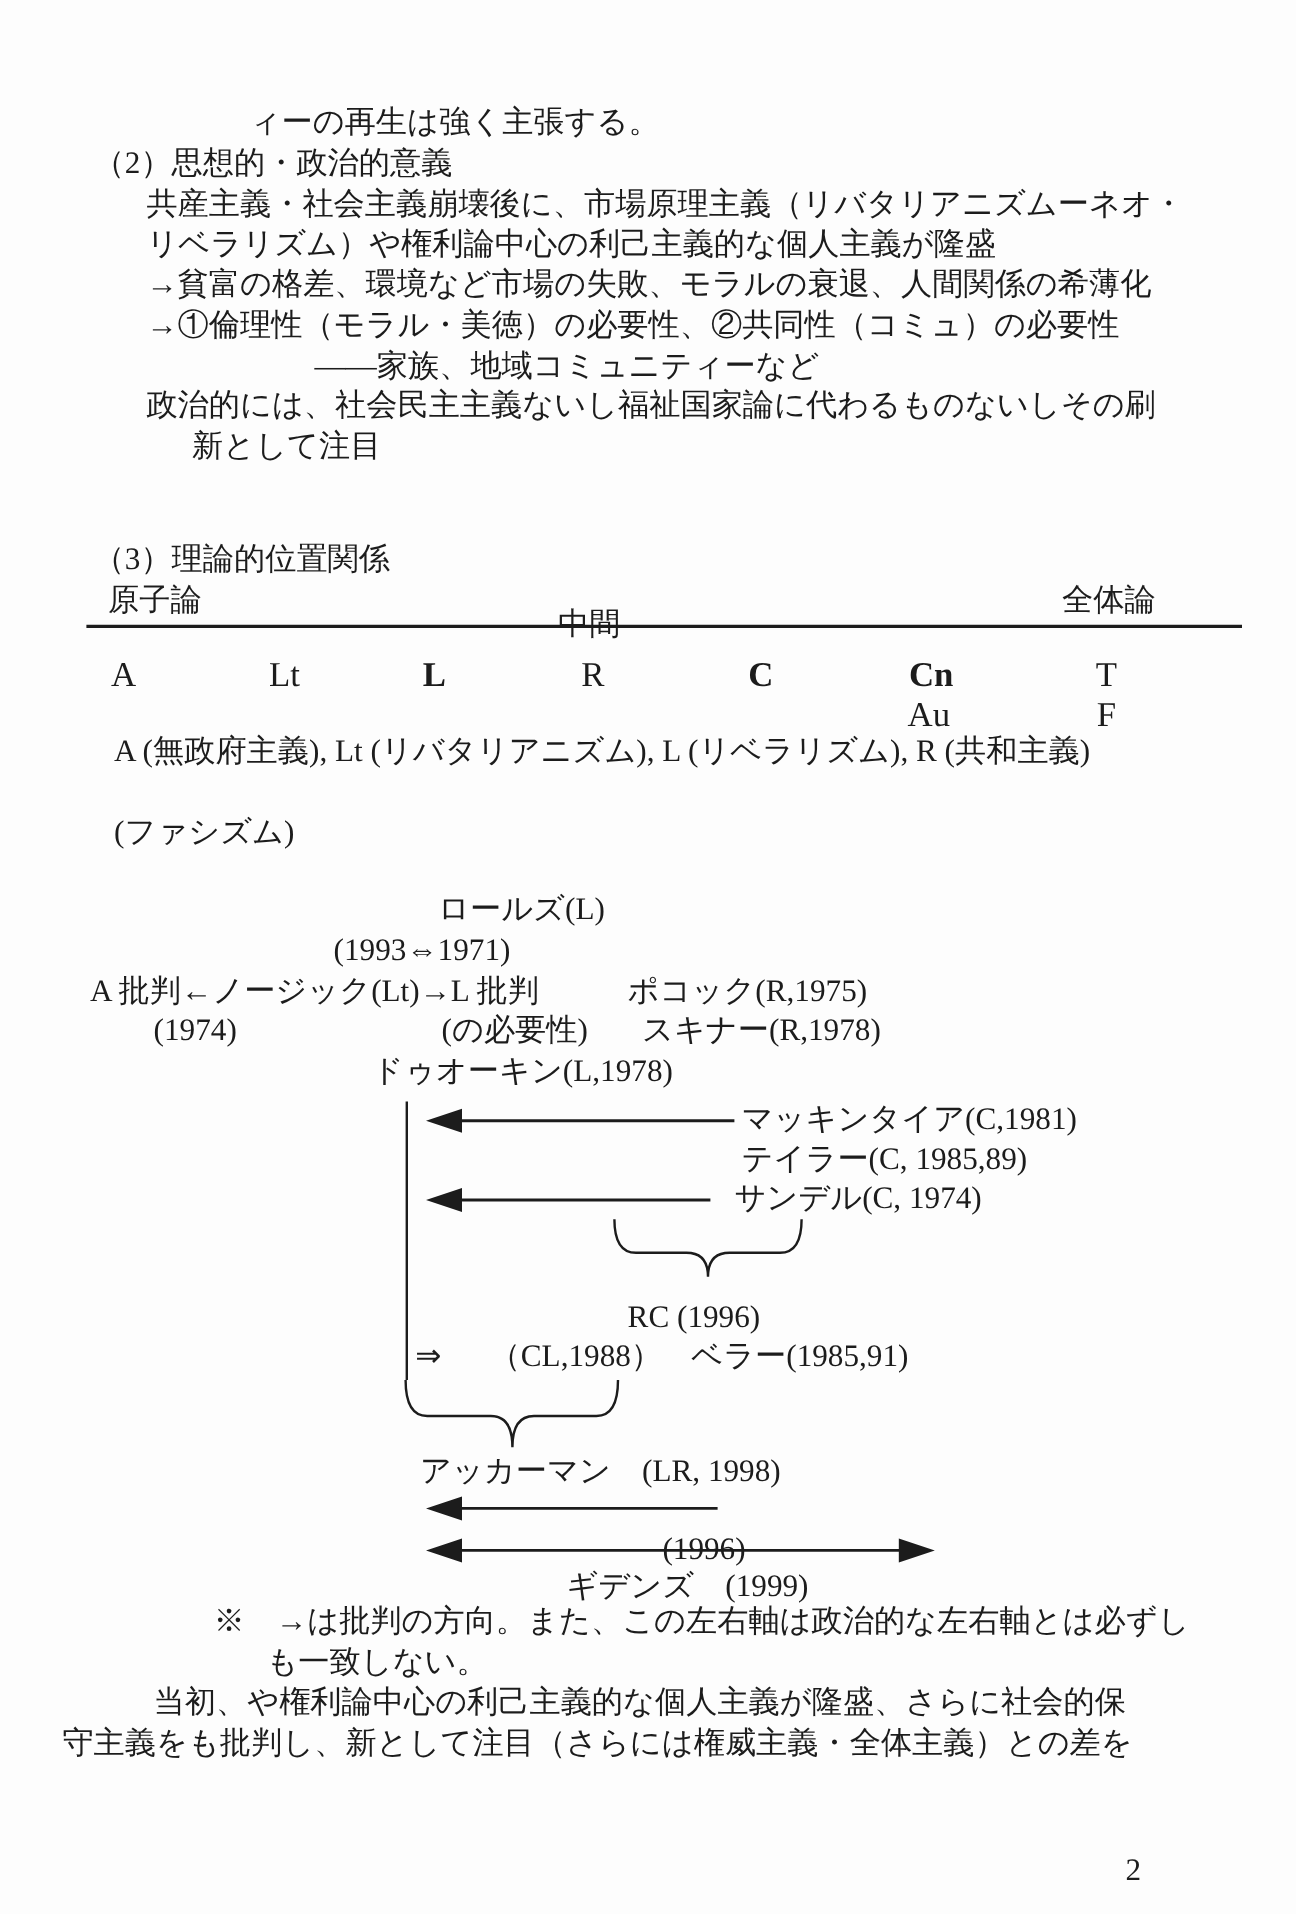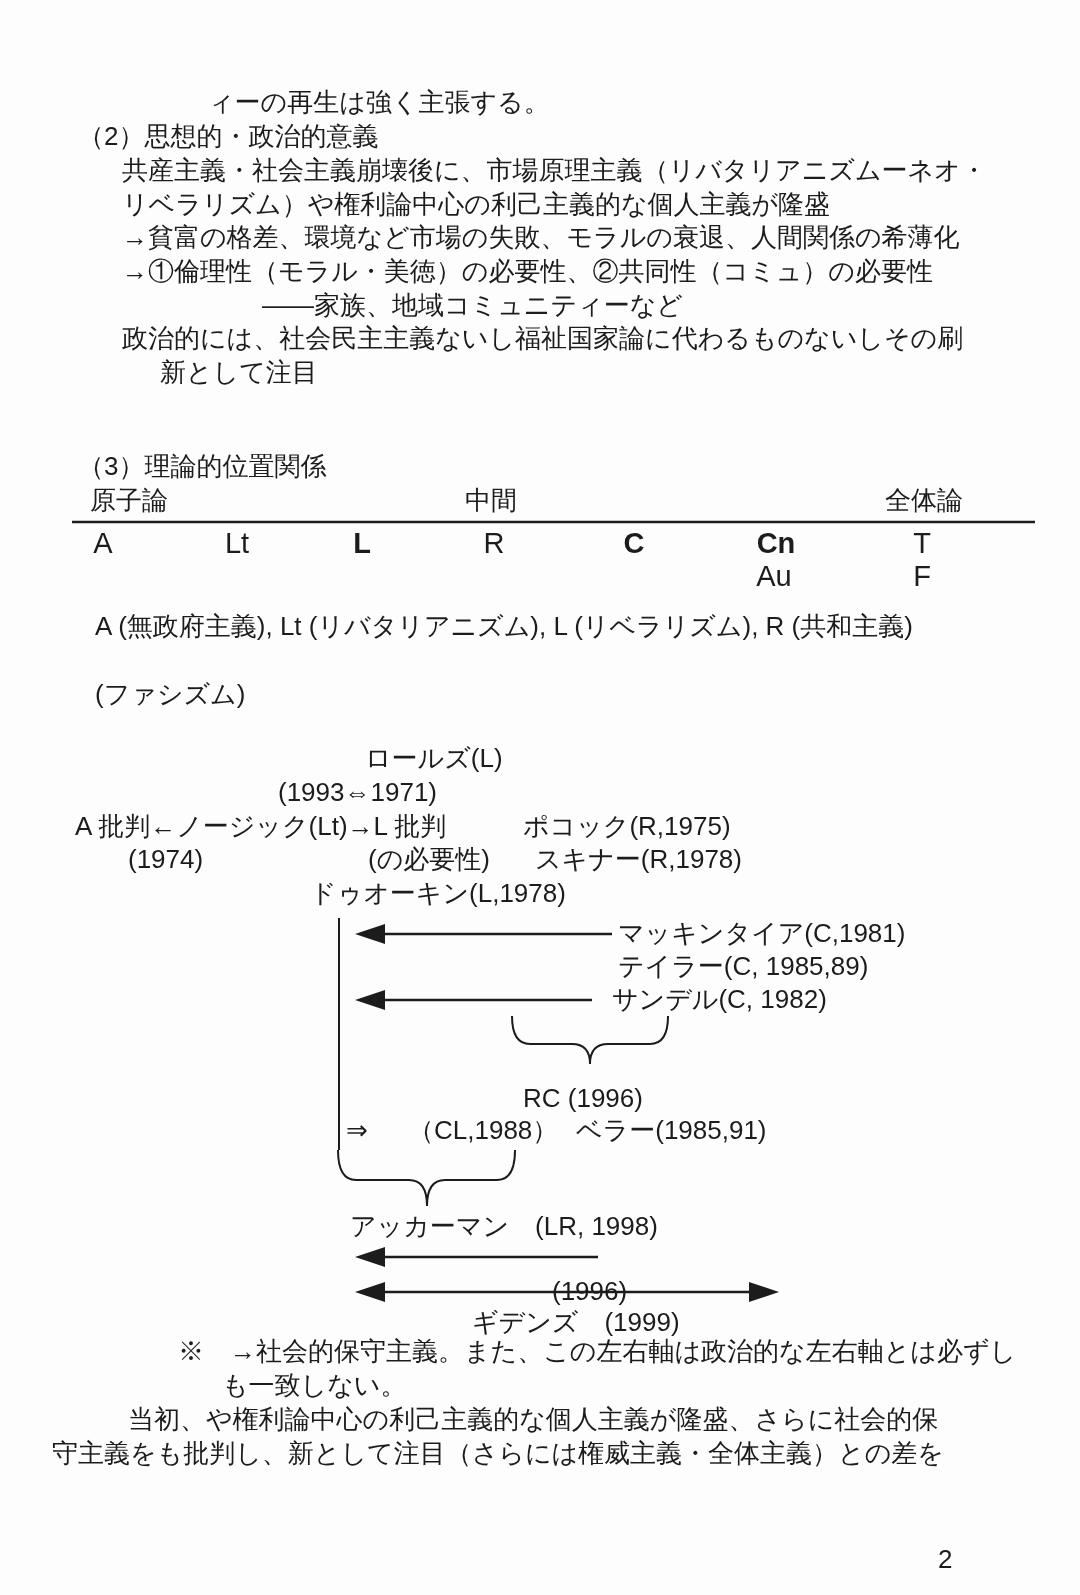--- a/index.html
+++ b/index.html
@@ -1,24 +1,24 @@
 <!DOCTYPE html>
 <html><head>
 <meta charset="utf-8">
 <title>Document Page</title>
 <style>
   html,body{margin:0;padding:0;background:#fdfdfd;}
   .doc{
     position:relative;width:1036px;height:1595px;background:#fdfdfd;
-    font-family:Liberation Sans, sans-serif;
+    font-family:Liberation Serif, serif;
     color:#1c1c1c;overflow:hidden;
   }
   .t{position:absolute;font-size:26px;line-height:1.25;white-space:pre;}
   .sz28{font-size:29px;}
-  .cx{transform:translateX(-50%);}
+  .cx{transform:translateX(-50%);margin-top:20px;}
   .b{font-weight:bold;}
   .overlay{position:absolute;left:0;top:0;pointer-events:none;}
   .lbl-bg{background:#fdfdfd;padding:0 3px;}
 </style>
 </head>
 <body>
 
 <div class="doc">
 
   <div class="t" style="left:208px;top:86px">ィーの再生は強く主張する。</div>
@@ -52,30 +52,30 @@
   <div class="t" style="left:365px;top:742px">ロールズ(L)</div>
   <div class="t" style="left:278px;top:776px">(1993⇔1971)</div>
   <div class="t" style="left:75px;top:810px">A 批判←ノージック(Lt)→L 批判</div>
   <div class="t" style="left:523px;top:810px">ポコック(R,1975)</div>
   <div class="t" style="left:128px;top:843px">(1974)</div>
   <div class="t" style="left:368px;top:843px">(の必要性)</div>
   <div class="t" style="left:535px;top:843px">スキナー(R,1978)</div>
   <div class="t" style="left:310px;top:877px">ドゥオーキン(L,1978)</div>
   <div class="t" style="left:618px;top:917px">マッキンタイア(C,1981)</div>
   <div class="t" style="left:618px;top:950px">テイラー(C, 1985,89)</div>
-  <div class="t" style="left:612px;top:983px">サンデル(C, 1982)</div>
+  <div class="t" style="left:612px;top:983px">サンデル(C, 1974)</div>
   <div class="t" style="left:523px;top:1082px">RC (1996)</div>
   <div class="t" style="left:346px;top:1114px">⇒</div>
   <div class="t" style="left:408px;top:1114px">（CL,1988）</div>
   <div class="t" style="left:576px;top:1114px">ベラー(1985,91)</div>
   <div class="t" style="left:350px;top:1210px">アッカーマン　(LR, 1998)</div>
   <div class="t lbl-bg" style="left:549px;top:1275px">(1996)</div>
   <div class="t" style="left:472px;top:1306px">ギデンズ　(1999)</div>
 
-  <div class="t" style="left:178px;top:1335px">※　→社会的保守主義。また、この左右軸は政治的な左右軸とは必ずし</div>
+  <div class="t" style="left:178px;top:1335px">※　→は批判の方向。また、この左右軸は政治的な左右軸とは必ずし</div>
   <div class="t" style="left:222px;top:1369px">も一致しない。</div>
   <div class="t" style="left:128px;top:1403px">当初、や権利論中心の利己主義的な個人主義が隆盛、さらに社会的保</div>
   <div class="t" style="left:52px;top:1437px">守主義をも批判し、新として注目（さらには権威主義・全体主義）との差を</div>
 
   <div class="t" style="left:938px;top:1543px">2</div>
 
   <svg class="overlay" width="1080" height="1595" viewBox="0 0 1080 1595">
 
     <line x1="72" y1="522" x2="1035" y2="522" stroke="#1c1c1c" stroke-width="2.6"></line>
 

